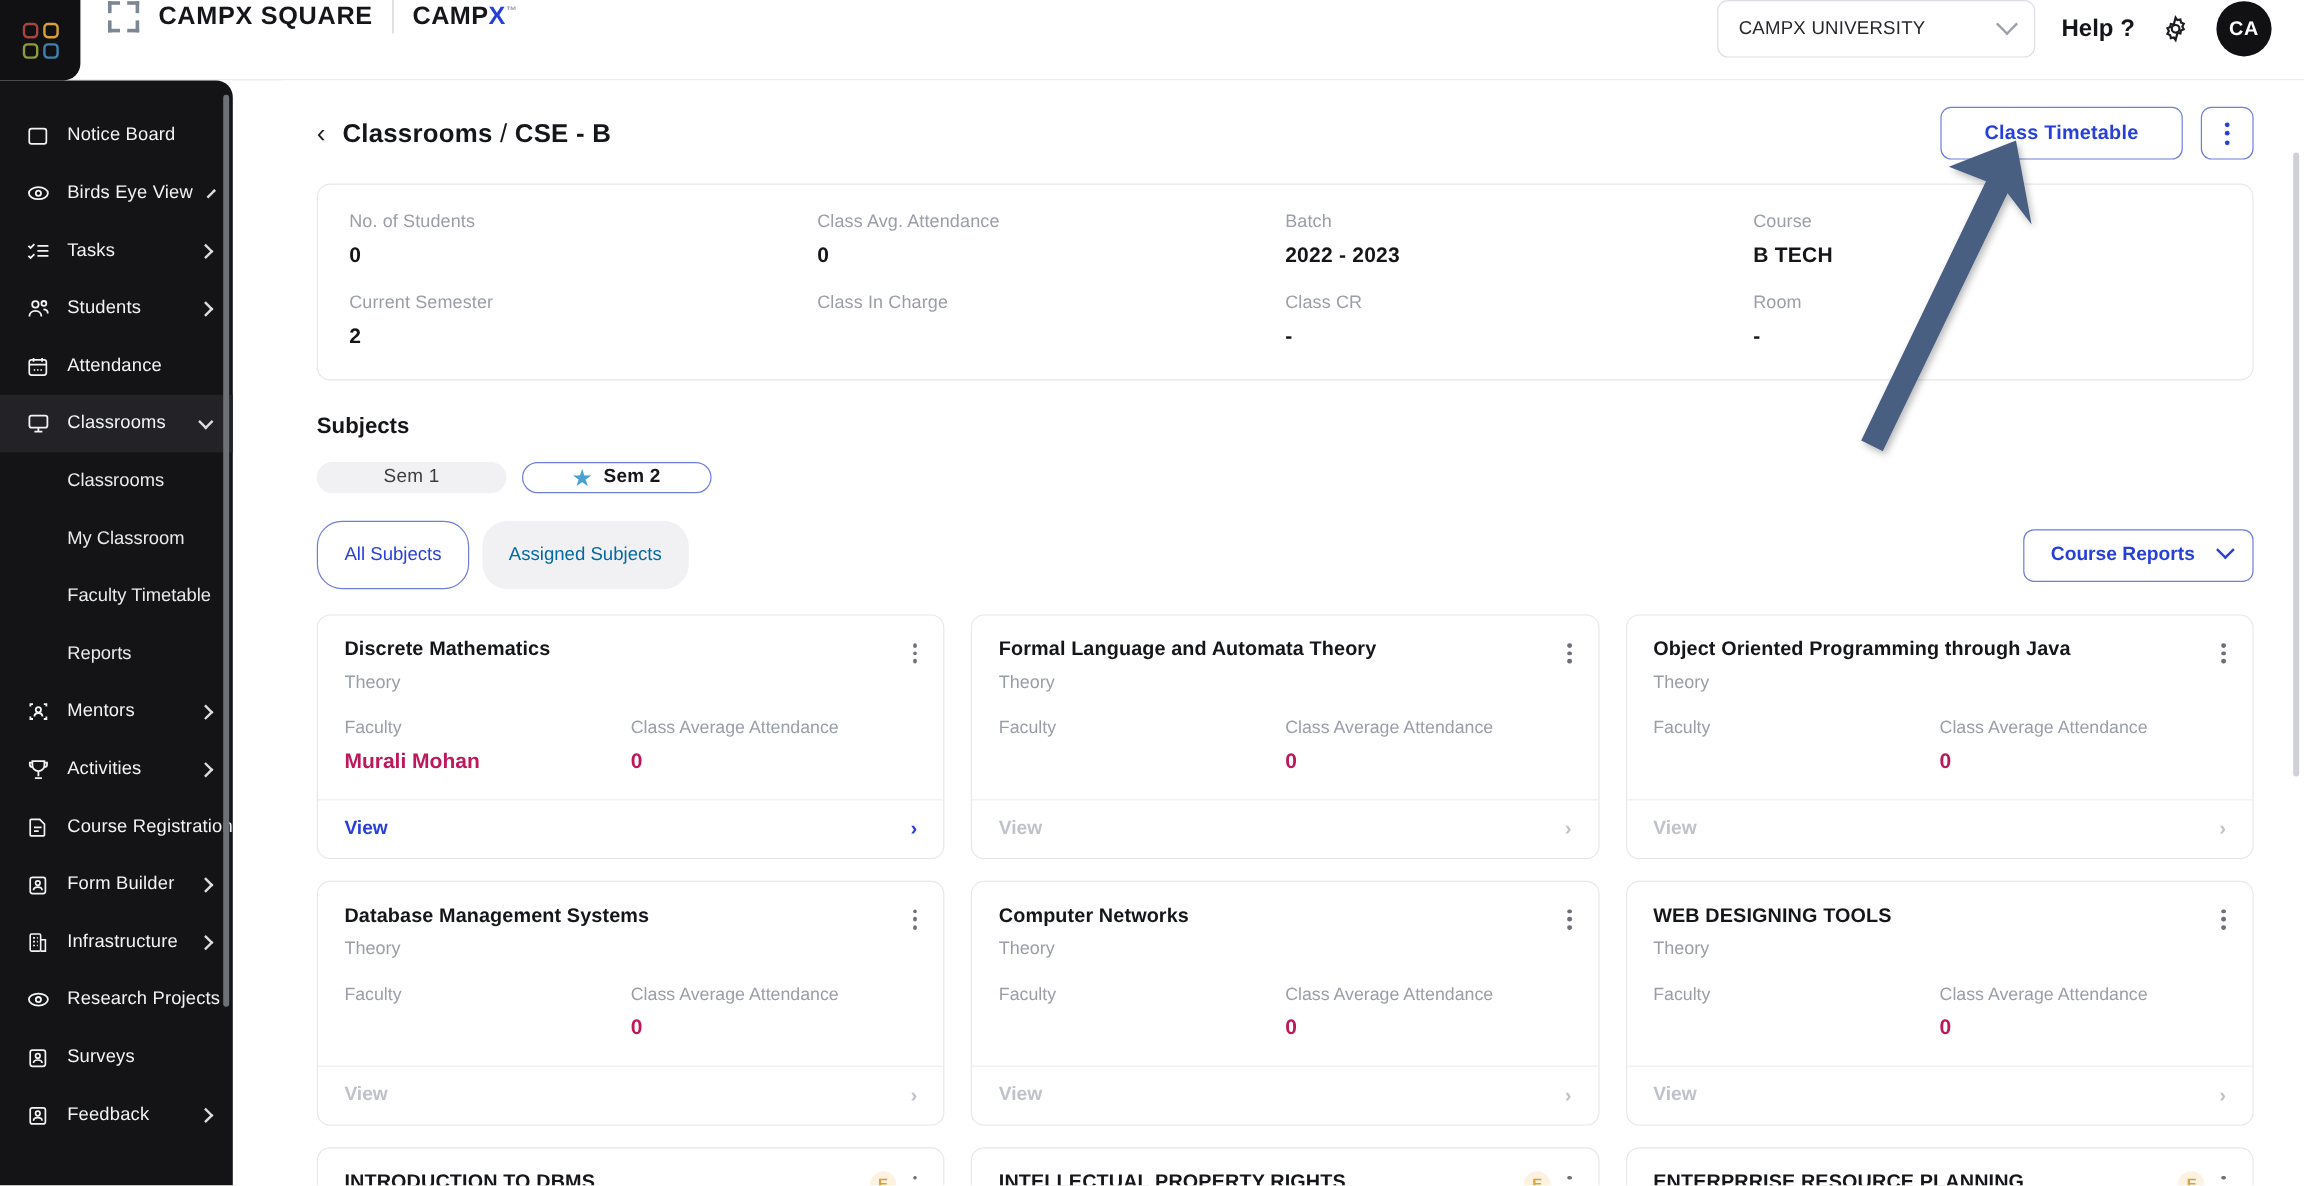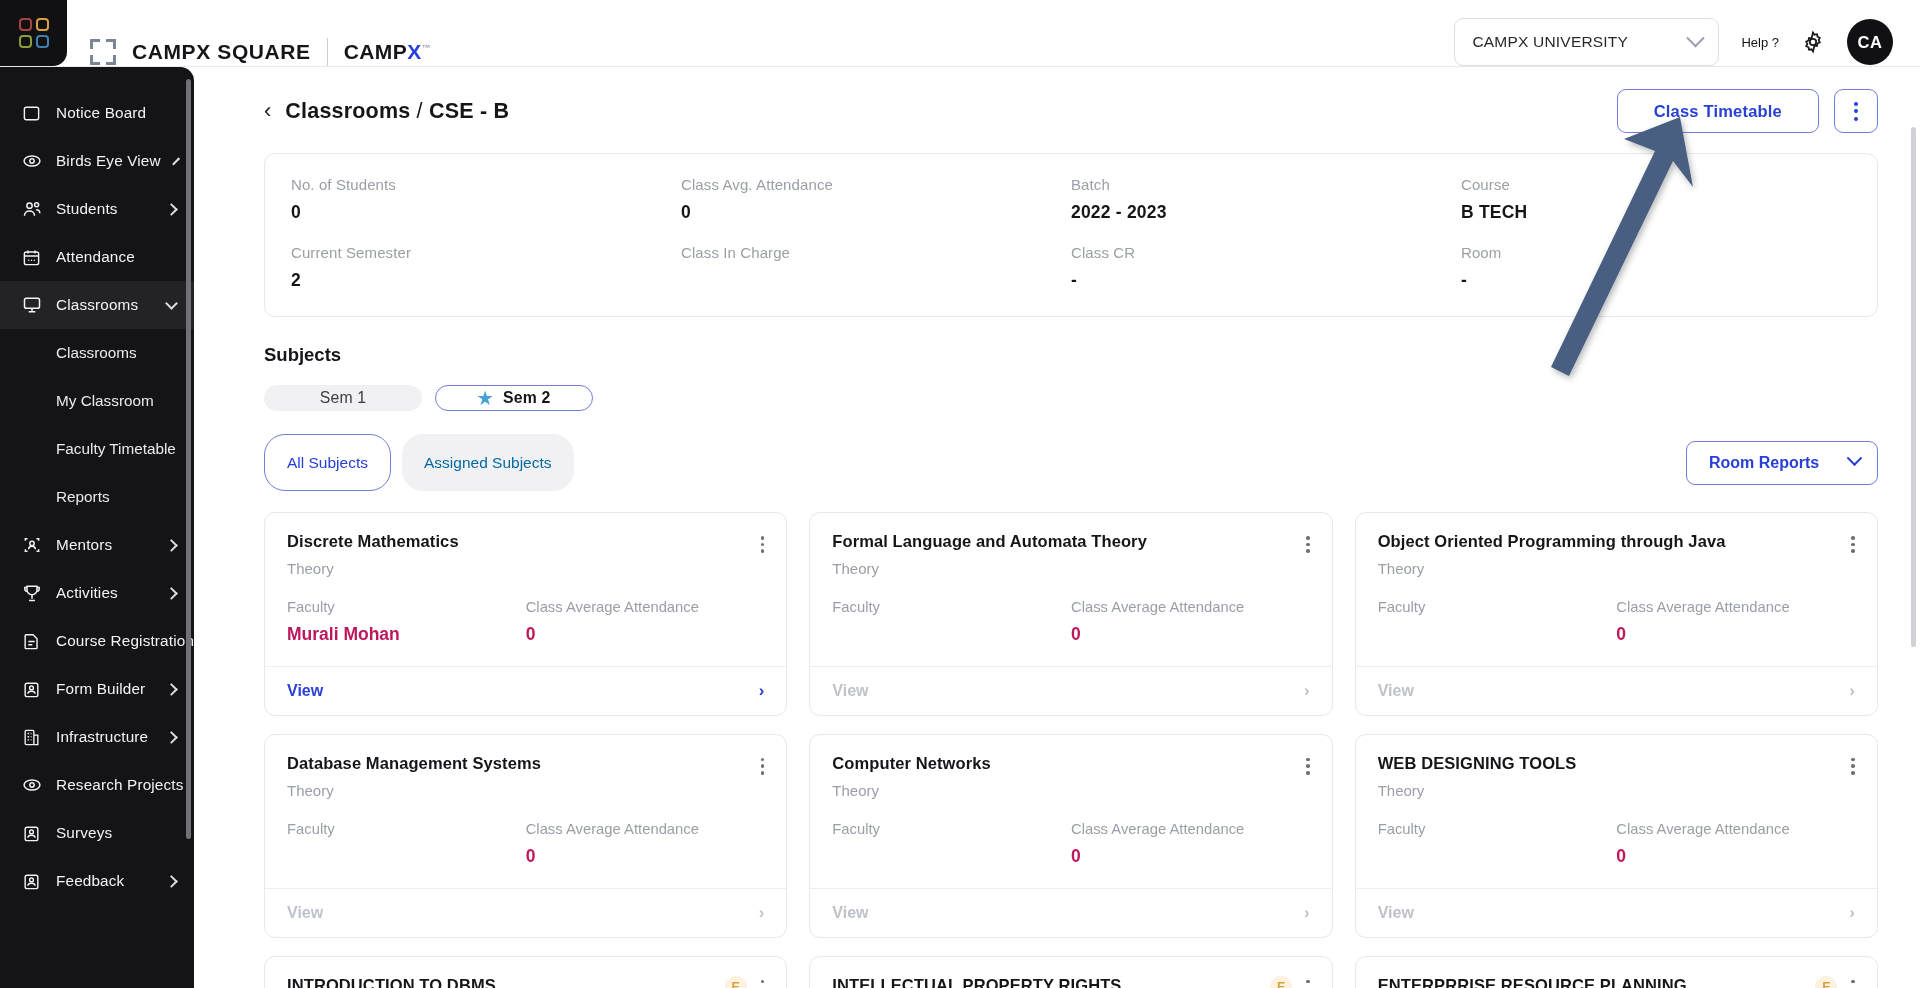--- a/index.html
+++ b/index.html
@@ -7,21 +7,21 @@
     width: 1920px; height: 988px;
     font-family: "Liberation Sans", sans-serif;
     background: #ffffff;
     overflow: hidden;
   }
   #app { position: relative; width: 1920px; height: 988px; }
 
   
   .topbar {
     position: absolute; top: 0; left: 0; width: 1920px; height: 67px;
-    background: #fff; display: flex; align-items: flex-end;
+    background: #fff; display: flex; align-items: flex-start;
     border-bottom: 1px solid #e9e9ec;
   }
   .logo-tile {
     width: 67px; height: 67px; background: #111113;
     border-bottom-right-radius: 14px;
     display: flex; align-items: center; justify-content: center; flex: 0 0 auto;
   }
   .logo-grid { display: grid; grid-template-columns: 13px 13px; grid-template-rows: 13px 13px; gap: 4px; }
   .logo-grid i { display:block; width:13px; height:13px; border-radius: 4px; border: 2.4px solid #888; }
   .brandblock { display: flex; align-items: center; gap: 16px; padding-left: 23px; }
@@ -38,21 +38,21 @@
   .brand-sub .tm { font-size: 9px; vertical-align: super; color:#9aa0ab; }
 
   .topbar-right { margin-left: auto; display: flex; align-items: center; gap: 22px; padding-right: 27px; }
   .org-select {
     width: 265px; height: 48px; border: 1px solid #dcdfe5; border-radius: 9px;
     display: flex; align-items: center; justify-content: space-between;
     padding: 0 16px 0 17px; background: #fff;
   }
   .org-select .txt { font-size: 15.5px; color: #27282c; letter-spacing: .2px; }
   .chev { width: 13px; height: 13px; border-right: 2px solid #9aa0ab; border-bottom: 2px solid #9aa0ab; transform: rotate(45deg) translate(-3px,-3px); }
-  .help { font-size: 13px; font-weight: 400; color: #15161a; }
+  .help { font-size: 20px; font-weight: 700; color: #15161a; }
   .gear { width: 24px; height: 24px; color: #1b1c20; }
   .avatar {
     width: 46px; height: 46px; border-radius: 50%; background: #111113; color: #fff;
     display:flex; align-items:center; justify-content:center; font-size:16.5px; font-weight:600; letter-spacing:.5px;
   }
 
   
   .sidebar {
     position: absolute; top: 67px; left: 0; width: 194px; height: 921px;
     background: #141417; border-top-right-radius: 14px;
@@ -211,20 +211,29 @@
         <span class="ico">
             <svg width="20" height="20" viewBox="0 0 24 24" fill="none" stroke="#f2f3f5" stroke-width="1.8">
               <ellipse cx="12" cy="12" rx="9.5" ry="6"></ellipse>
               <circle cx="12" cy="12" r="2.6"></circle>
             </svg>
           </span>
         <span class="lbl">Birds Eye View</span>
         <span class="caret"></span>
       </div>
 
+      <div class="sb-item">
+        <span class="ico">
+            <svg width="20" height="20" viewBox="0 0 24 24" fill="none" stroke="#f2f3f5" stroke-width="1.8">
+              <path d="M2 7l2.2 2.2L8 5.4M2 17l2.2 2.2L8 15.4M11 7h11M11 12h11M11 17h11"></path>
+            </svg>
+          </span>
+        <span class="lbl">Tasks</span>
+        <span class="caret"></span>
+      </div>
 
       <div class="sb-item">
         <span class="ico">
             <svg width="20" height="20" viewBox="0 0 24 24" fill="none" stroke="#f2f3f5" stroke-width="1.8">
               <circle cx="9" cy="8" r="3.2"></circle>
               <path d="M3 20c0-3.4 2.7-5.6 6-5.6s6 2.2 6 5.6"></path>
               <circle cx="17.5" cy="7" r="2.4"></circle>
               <path d="M17 13c2.6 0 4.4 1.8 4.4 4.2"></path>
             </svg>
           </span>
@@ -418,21 +427,21 @@
       <div class="pill sel">
         <span class="star">★</span>
         <span>Sem 2</span>
       </div>
     </div>
 
     <div class="filter-row">
       <div class="chip active">All Subjects</div>
       <div class="chip plain">Assigned Subjects</div>
       <div class="reports-btn">
-        <span>Room Reports</span>
+        <span>Course Reports</span>
         <span class="chev"></span>
       </div>
     </div>
 
     <div class="cards-wrap">
 
       <div class="card">
         <div class="card-body">
           <div class="card-top">
             <div class="card-title">Discrete Mathematics</div>

